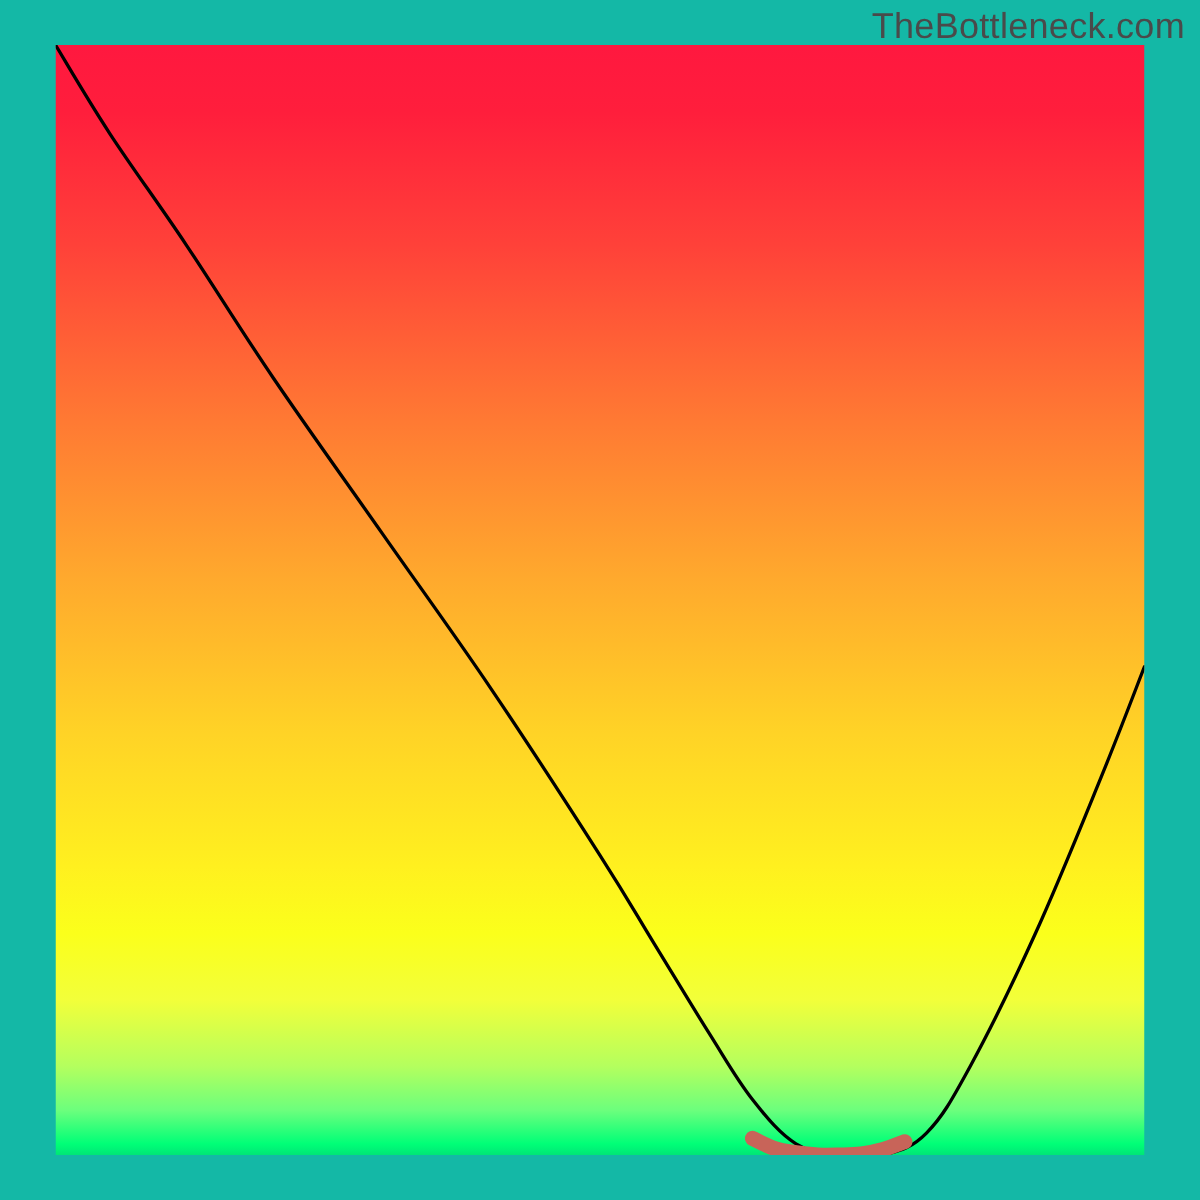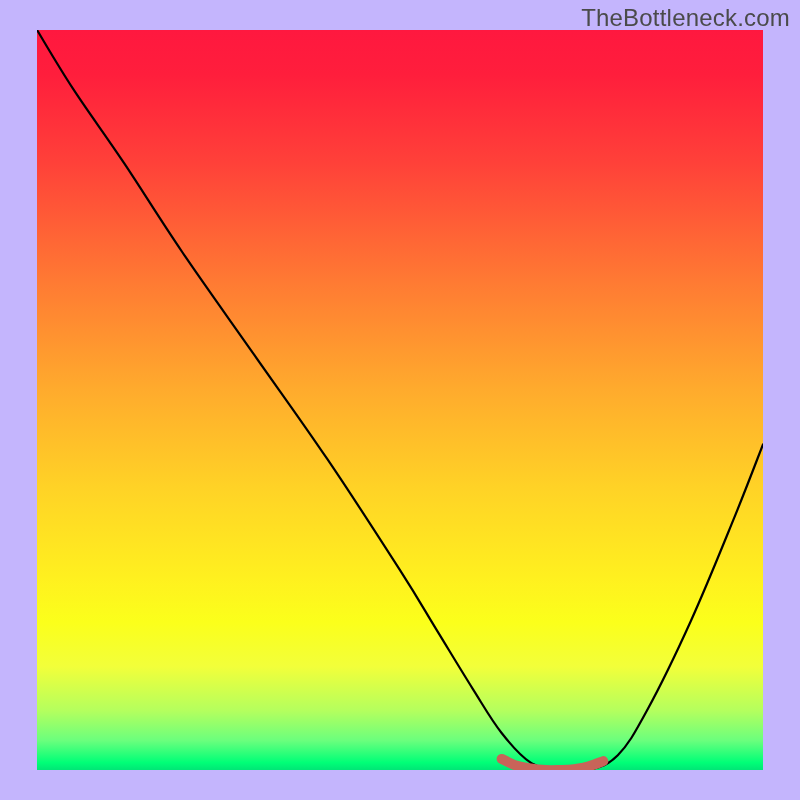--- a/index.html
+++ b/index.html
@@ -8,21 +8,21 @@
     width: 800px;
     height: 800px;
     background: #000;
     overflow: hidden;
     font-family: Arial, Helvetica, sans-serif;
   }
   .frame {
     position: relative;
     width: 800px;
     height: 800px;
-    background: #c4b5fd;
+    background: #14b8a6;
   }
   .watermark {
     position: absolute;
     top: 4px;
     right: 10px;
     color: #4a4a4a;
     font-size: 24px;
     font-weight: 500;
     letter-spacing: 0.2px;
     z-index: 10;

